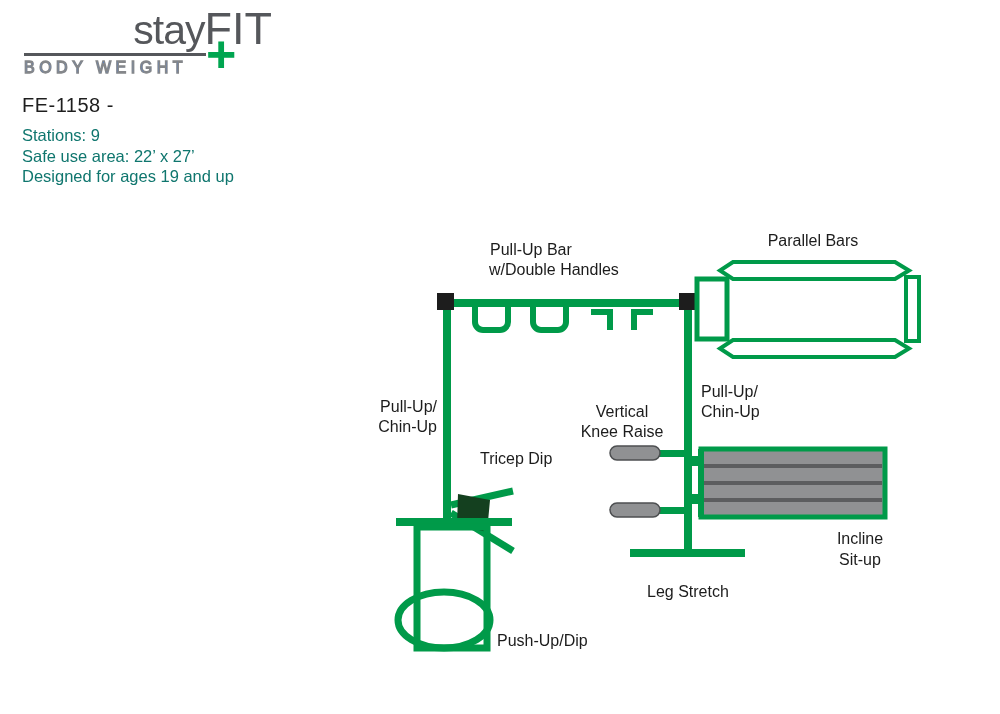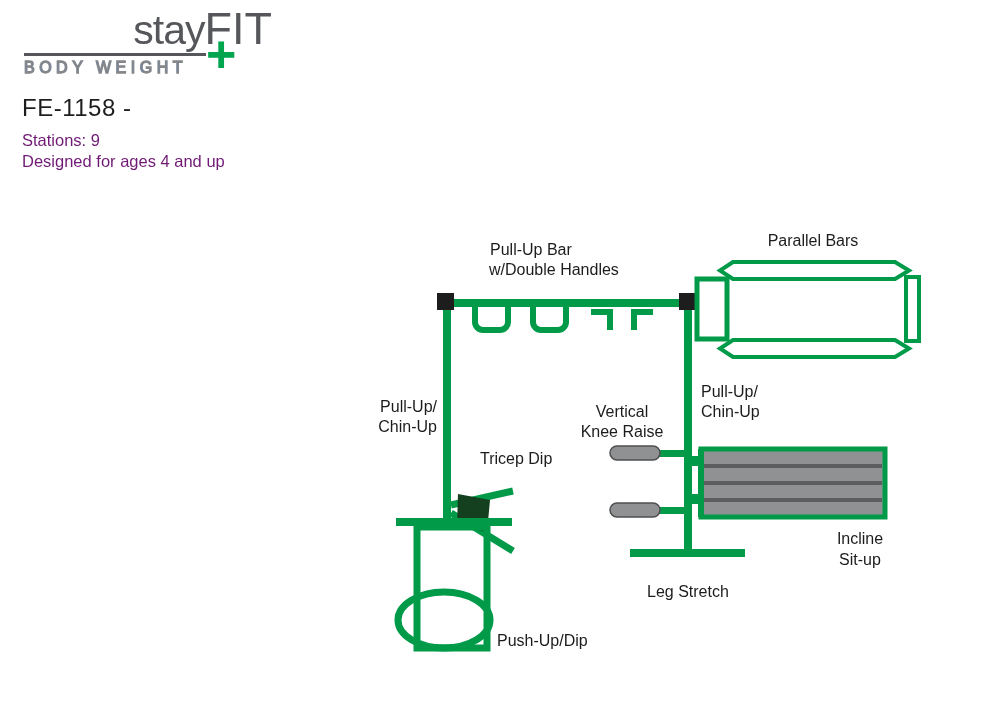--- a/index.html
+++ b/index.html
@@ -30,24 +30,24 @@
     white-space: nowrap; margin-left: 2px;
   }
   .logo-plus {
     position: absolute; left: 184px; top: 22px;
     font-size: 52px; font-weight: 700; color: #00A550; line-height: 1;
   }
 
   
   .product { position: absolute; left: 22px; top: 94px; }
   .product-title {
-    font-size: 24px; font-weight: 400; color: #1e1e1e;
+    font-size: 20px; font-weight: 400; color: #1e1e1e;
     margin: 0 0 8px 0; letter-spacing: 0.5px;
   }
-  .spec-line { font-size: 16.5px; line-height: 20.5px; color: #701a75; }
+  .spec-line { font-size: 16.5px; line-height: 20.5px; color: #0f766e; }
 
   
   .diagram-svg { position: absolute; left: 0; top: 0; }
   .dlabel {
     font-size: 16px; fill: #1c1c1c;
     font-family: "Liberation Sans", sans-serif;
   }
 </style>
 </head>
 <body>
@@ -57,21 +57,22 @@
     <span class="logo-stay">stay</span><span class="logo-fit">FIT</span>
   </div>
   <div class="logo-rule"></div>
   <div class="logo-sub">BODY WEIGHT</div>
   <div class="logo-plus">+</div>
 </div>
 
 <div class="product">
   <h1 class="product-title">FE-1158 -</h1>
   <div class="spec-line">Stations: 9</div>
-  <div class="spec-line">Designed for ages 4 and up</div>
+  <div class="spec-line">Safe use area: 22’ x 27’</div>
+  <div class="spec-line">Designed for ages 19 and up</div>
 </div>
 
 <svg class="diagram-svg" width="1000" height="714" viewBox="0 0 1000 714">
 
   <g>
     <rect x="443" y="305" width="8" height="218" fill="#009A49"></rect>
   </g>
 
   <g>
     <rect x="684" y="305" width="8" height="252" fill="#009A49"></rect>

